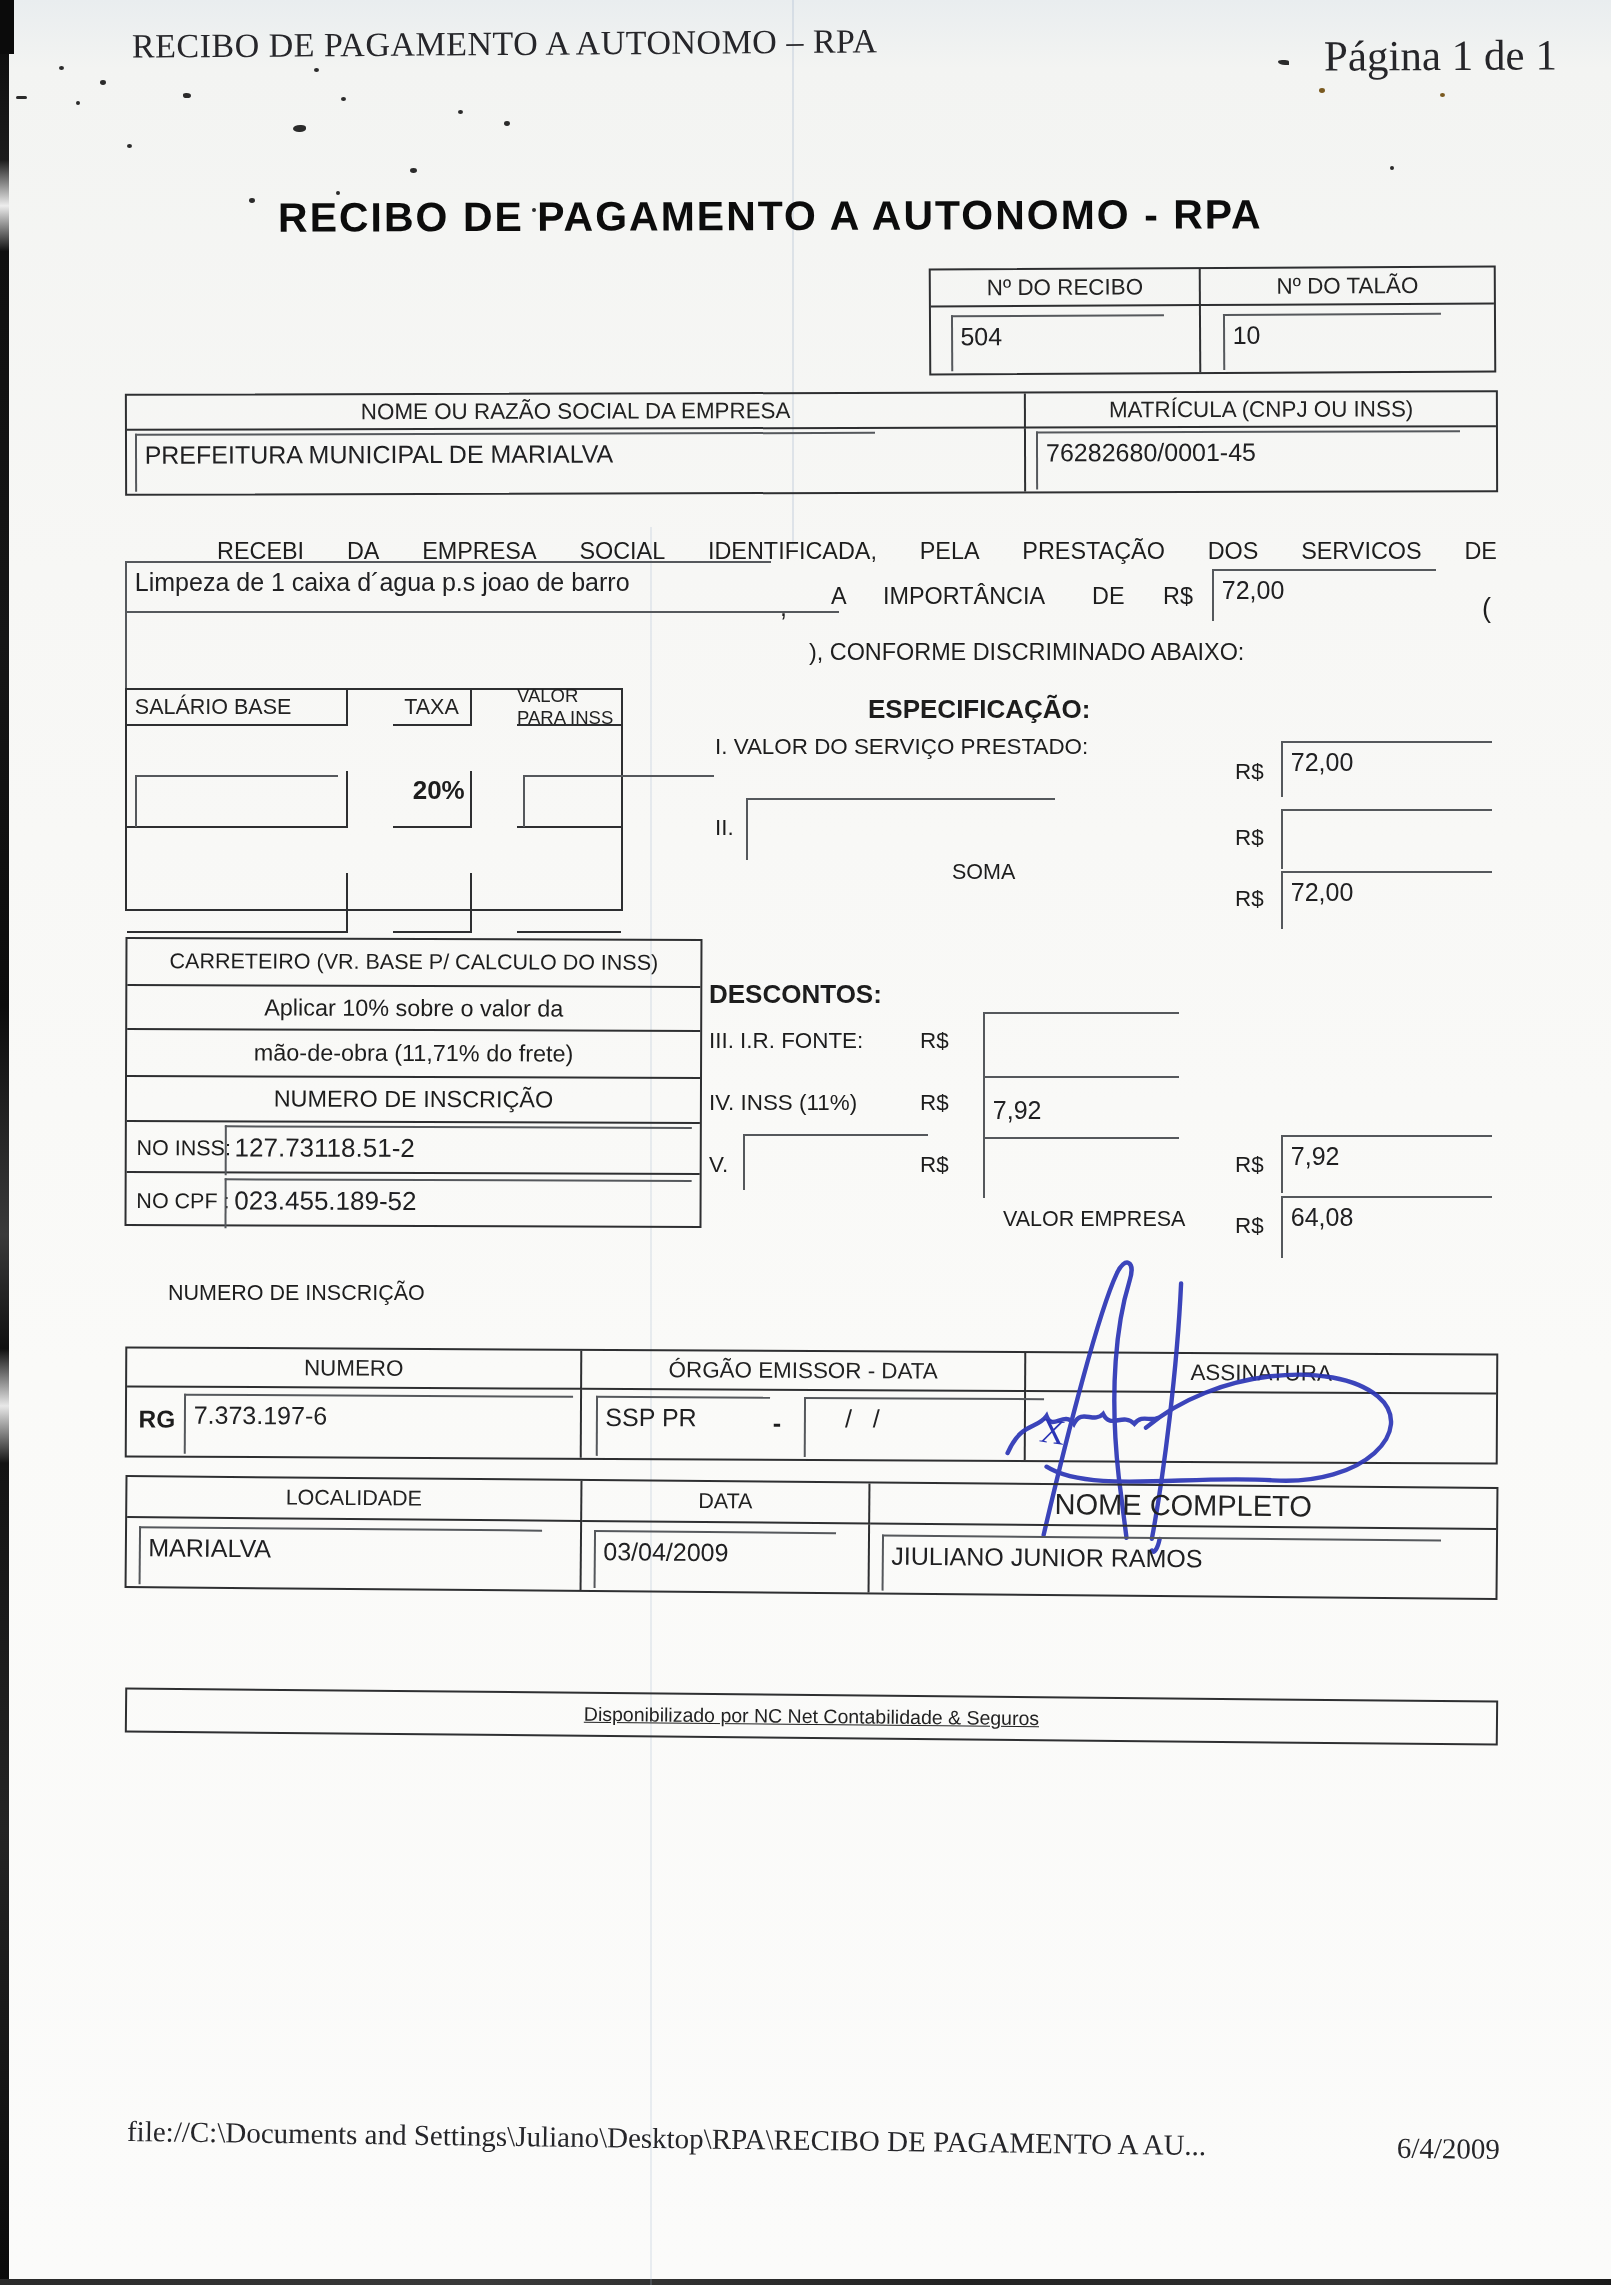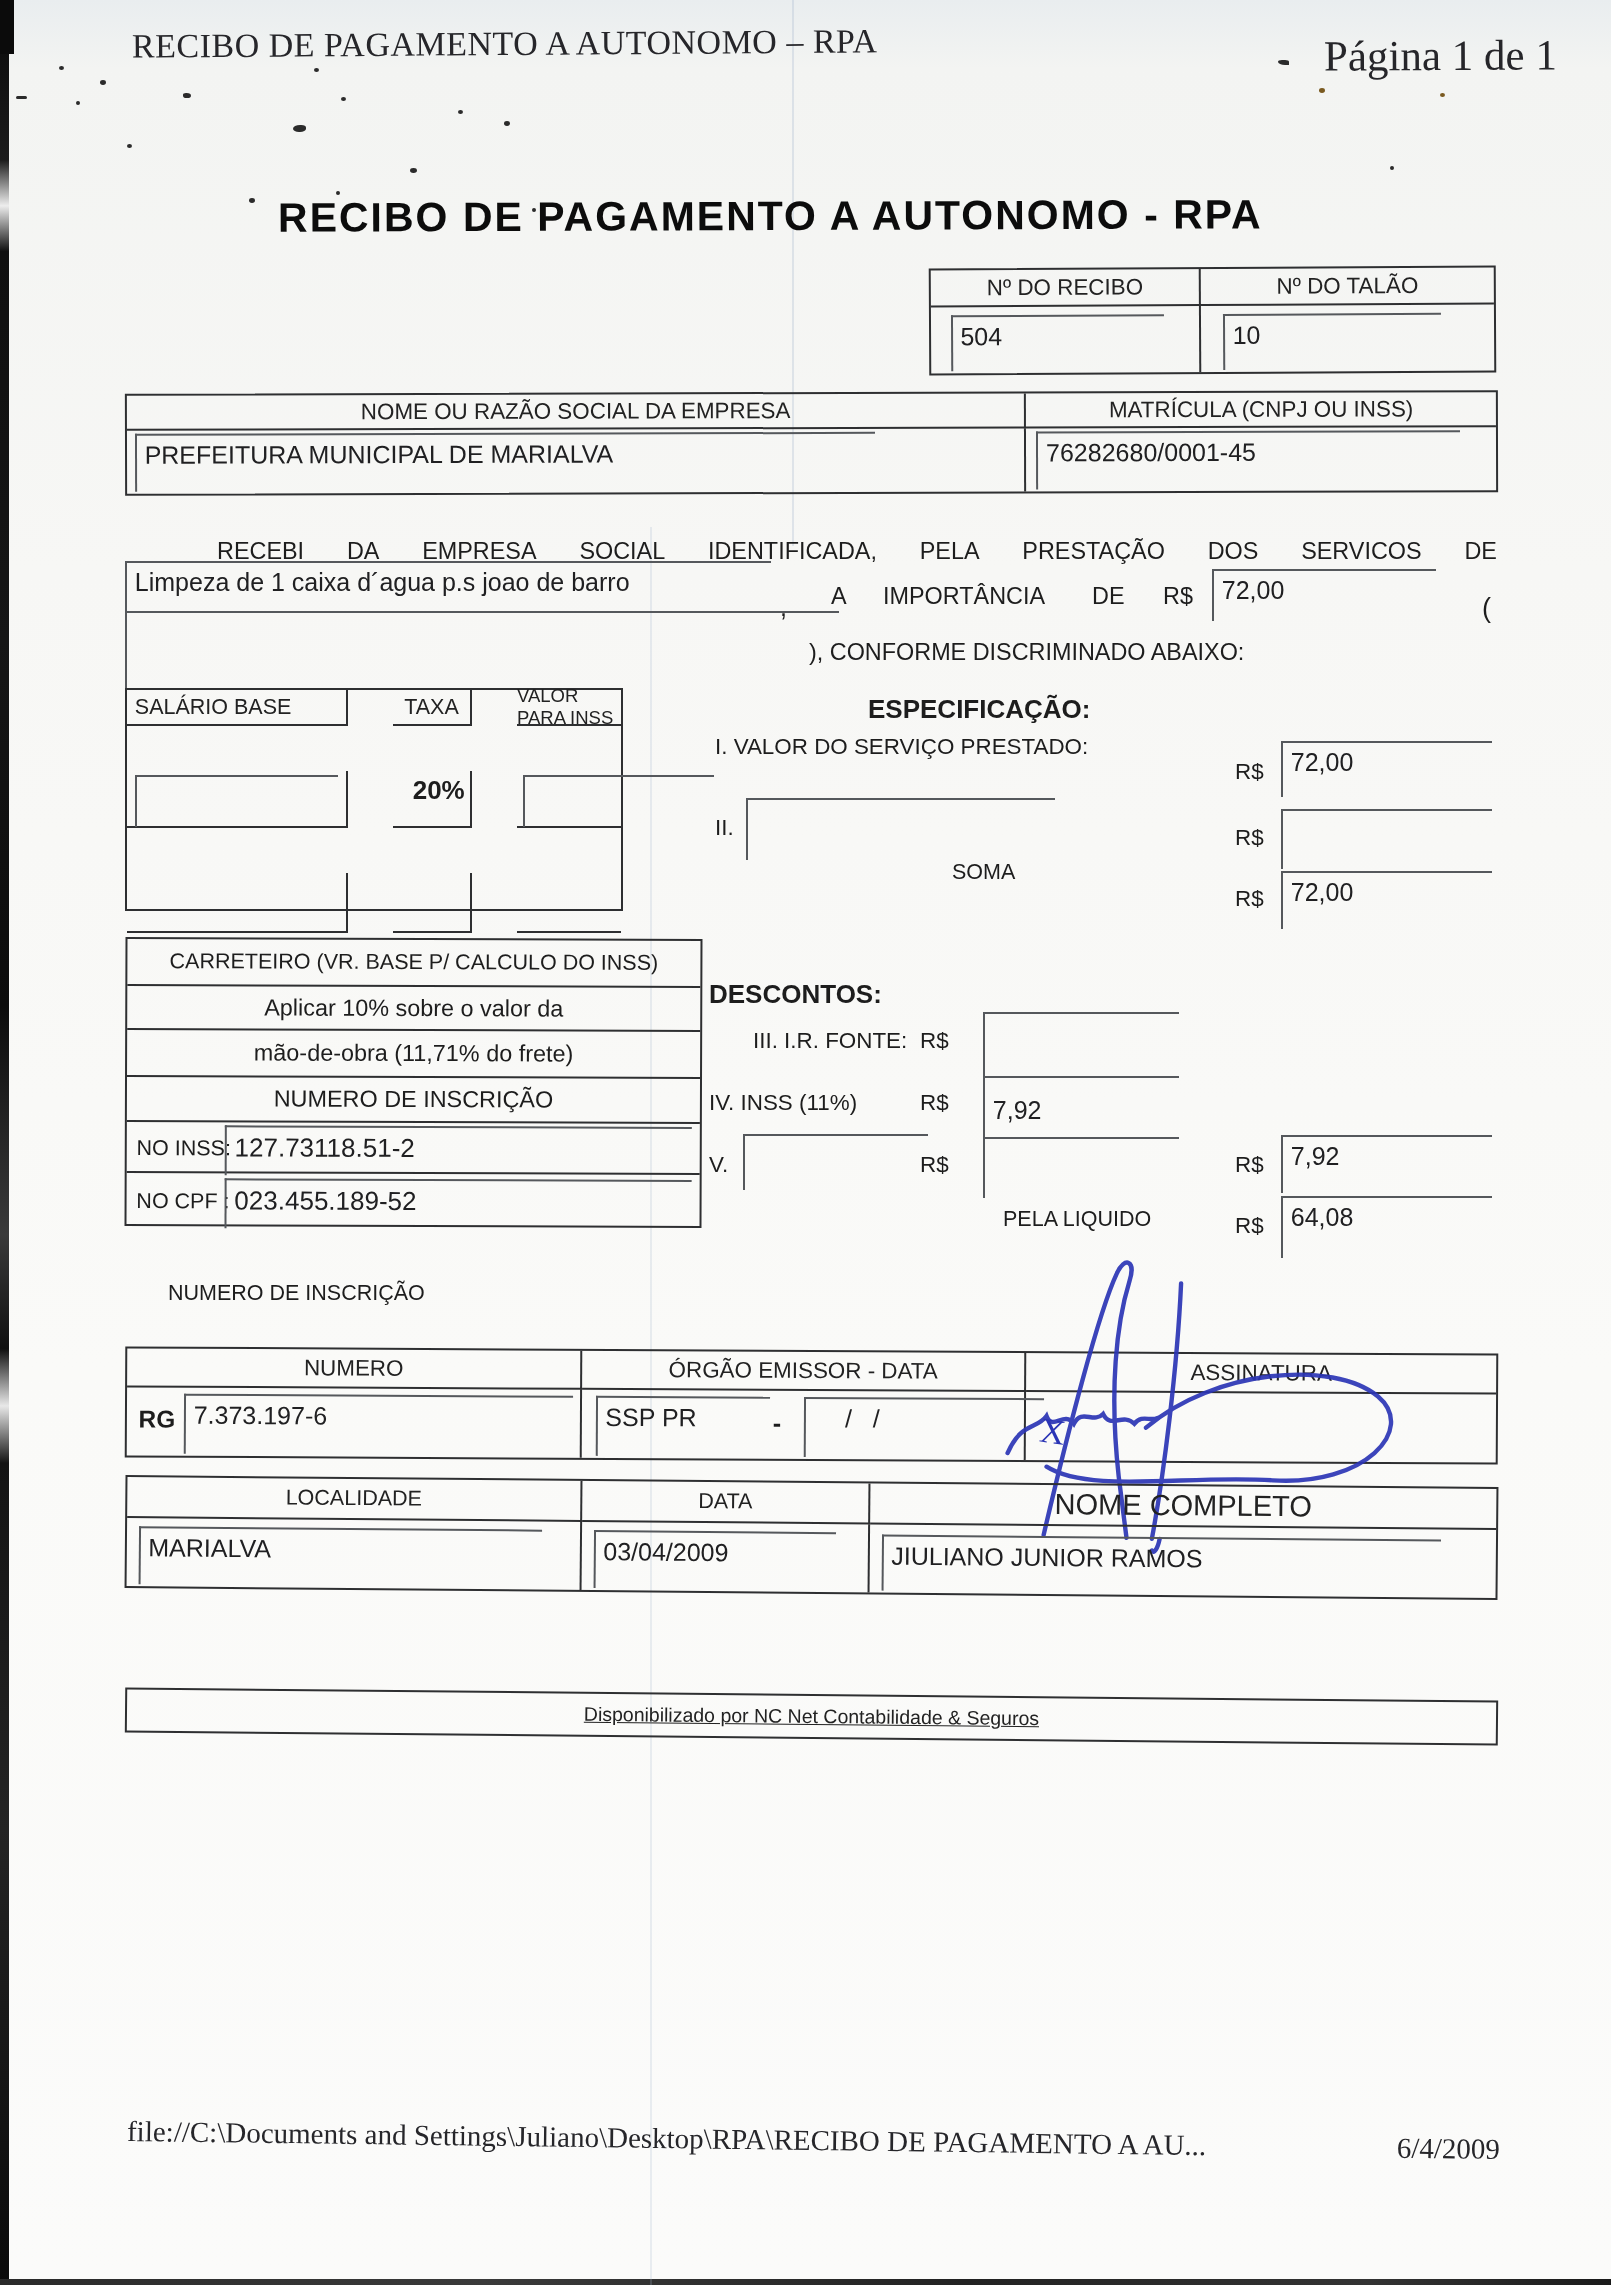--- a/index.html
+++ b/index.html
@@ -163,37 +163,37 @@
       <div class="fld" style="left:98px;top:2.9px;width:453px;height:43px;font-size:26px;">127.73118.51-2</div>
     </div>
     <div class="cell">
       <span class="lbl" style="left:9.8px;top:15.6px;font-size:21.5px;">NO CPF :</span>
       <div class="fld" style="left:98px;top:4.9px;width:453px;height:43px;font-size:26px;">023.455.189-52</div>
     </div>
   </div>
 
   <div class="lbl" style="left:709px;top:979px;font-size:26px;font-weight:bold;">DESCONTOS:</div>
 
-  <span class="lbl" style="left:709px;top:1028px;font-size:22.4px;margin-left:44px;">III. I.R.  FONTE:</span>
+  <span class="lbl" style="left:709px;top:1028px;font-size:22.4px;">III. I.R.  FONTE:</span>
   <span class="lbl" style="left:920px;top:1028px;font-size:22.4px;">R$</span>
   <div class="fld" style="left:983px;top:1012px;width:182px;height:57px;"></div>
 
   <span class="lbl" style="left:709px;top:1090px;font-size:22.4px;text-align:center;">IV. INSS (11%)</span>
   <span class="lbl" style="left:920px;top:1090px;font-size:22.4px;">R$</span>
   <div class="fld" style="left:983px;top:1076px;width:182px;height:54px;padding-top:17.6px;">7,92</div>
 
   <span class="lbl" style="left:709px;top:1152px;font-size:22.4px;">V.</span>
   <div class="fld" style="left:743px;top:1134px;width:171px;height:49px;"></div>
   <span class="lbl" style="left:920px;top:1152px;font-size:22.4px;">R$</span>
   <div class="fld" style="left:983px;top:1137px;width:182px;height:54px;"></div>
 
   <span class="lbl" style="left:1235px;top:1152px;font-size:22.4px;">R$</span>
   <div class="fld" style="left:1281px;top:1135px;width:197px;height:51px;">7,92</div>
 
-  <span class="lbl" style="left:1003px;top:1207px;font-size:21.5px;">PELA LIQUIDO</span>
+  <span class="lbl" style="left:1003px;top:1207px;font-size:21.5px;">VALOR EMPRESA</span>
   <span class="lbl" style="left:1235px;top:1213px;font-size:22.4px;">R$</span>
   <div class="fld" style="left:1281px;top:1196px;width:197px;height:55px;">64,08</div>
 
   <div class="lbl" style="left:168px;top:1281px;font-size:21.5px;">NUMERO DE INSCRIÇÃO</div>
 
   <div class="tbl" style="left:125px;top:1350px;width:1369px;height:107px;grid-template-columns:455px 444px 1fr;grid-template-rows:39px 1fr;transform:rotate(0.3deg);">
     <div class="cell b-r b-b hdr">NUMERO</div>
     <div class="cell b-r b-b hdr">ÓRGÃO EMISSOR - DATA</div>
     <div class="cell b-b hdr">ASSINATURA</div>
     <div class="cell b-r">

